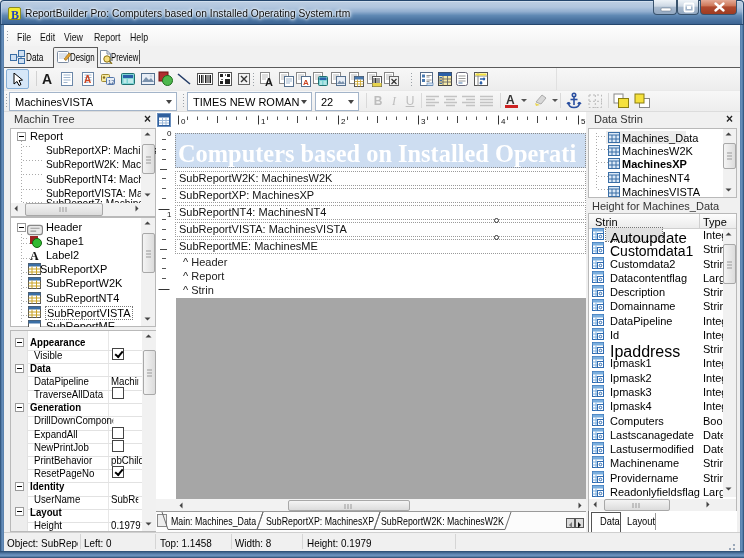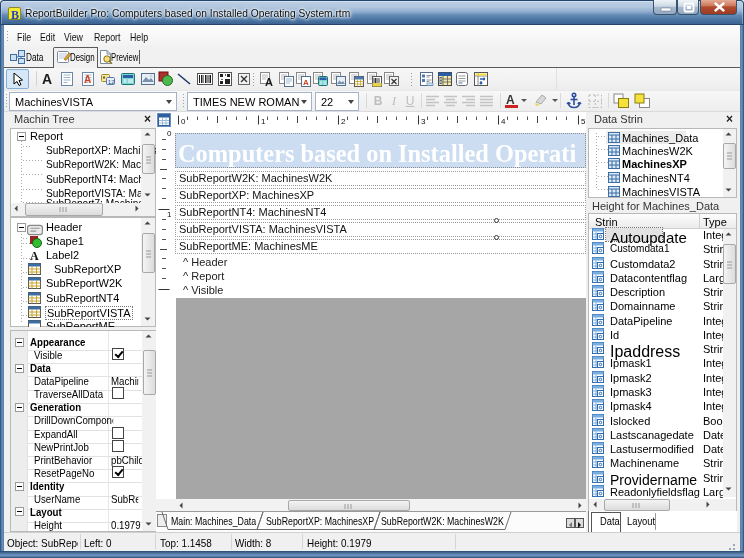--- a/index.html
+++ b/index.html
@@ -396,21 +396,21 @@
 <div class="ti" style="left:46px;top:235px;">Shape1</div>
 <svg class="abs" style="left:29px;top:249px;" width="13" height="13" viewBox="0 0 13 13">
     <text x="1" y="11" font-size="12" font-weight="bold" font-family="Liberation Serif" fill="#111">A</text>
   </svg>
 <div class="ti" style="left:46px;top:249px;">Label2</div>
 <svg class="abs" style="left:28px;top:263px;" width="14" height="13" viewBox="0 0 14 13">
     <rect x="0.5" y="0.5" width="12" height="11" fill="#fff" stroke="#555"></rect>
     <rect x="0.5" y="0.5" width="12" height="3" fill="#3a6ea5"></rect>
     <path d="M0.5 6 H12.5 M0.5 9 H12.5 M4 3.5 V11.5 M8.5 3.5 V11.5" stroke="#c9a227" stroke-width="1"></path>
   </svg>
-<div class="ti" style="left:54px;top:263px;">SubReportXP</div>
+<div class="ti" style="left:40px;top:263px;">SubReportXP</div>
 <svg class="abs" style="left:28px;top:277px;" width="14" height="13" viewBox="0 0 14 13">
     <rect x="0.5" y="0.5" width="12" height="11" fill="#fff" stroke="#555"></rect>
     <rect x="0.5" y="0.5" width="12" height="3" fill="#3a6ea5"></rect>
     <path d="M0.5 6 H12.5 M0.5 9 H12.5 M4 3.5 V11.5 M8.5 3.5 V11.5" stroke="#c9a227" stroke-width="1"></path>
   </svg>
 <div class="ti" style="left:46px;top:277px;">SubReportW2K</div>
 <svg class="abs" style="left:28px;top:292px;" width="14" height="13" viewBox="0 0 14 13">
     <rect x="0.5" y="0.5" width="12" height="11" fill="#fff" stroke="#555"></rect>
     <rect x="0.5" y="0.5" width="12" height="3" fill="#3a6ea5"></rect>
     <path d="M0.5 6 H12.5 M0.5 9 H12.5 M4 3.5 V11.5 M8.5 3.5 V11.5" stroke="#c9a227" stroke-width="1"></path>
@@ -548,21 +548,21 @@
 <div class="srow" style="left:179px;top:172px;">SubReportW2K: MachinesW2K</div>
 <div class="srow" style="left:179px;top:189px;">SubReportXP: MachinesXP</div>
 <div class="srow" style="left:179px;top:206px;">SubReportNT4: MachinesNT4</div>
 <div class="srow" style="left:179px;top:223px;">SubReportVISTA: MachinesVISTA</div>
 <div class="srow" style="left:179px;top:240px;">SubReportME: MachinesME</div>
 <div class="abs" style="left:494px;top:218px;width:5px;height:5px;border:1px solid #333;border-radius:50%;background:#fff;"></div>
 <div class="abs" style="left:494px;top:235px;width:5px;height:5px;border:1px solid #333;border-radius:50%;background:#fff;"></div>
 
 <div class="bandlb" style="left:183px;top:256px;">^ Header</div>
 <div class="bandlb" style="left:183px;top:270px;">^ Report</div>
-<div class="bandlb" style="left:183px;top:284px;">^ Visible</div>
+<div class="bandlb" style="left:183px;top:284px;">^ Strin</div>
 
 <div class="abs" style="left:176px;top:298px;width:410px;height:201px;background:#a6a6a6;"></div>
 
 <div class="sbh" style="left:156px;top:499px;width:430px;height:13px;background:#f2f2f2;"></div>
 <div class="abs" style="left:176px;top:500px;width:11px;height:11px;"><svg width="11" height="11">
       <path d="M6.5 2.5 L3.5 5.5 L6.5 8.5 Z" fill="#444"></path>
     </svg></div>
 <div class="sthumbh" style="left:288px;top:500px;width:122px;height:11px;"><svg width="122" height="11">
       <path d="M56 3 V8 M59 3 V8 M62 3 V8" stroke="#999"></path>
     </svg></div>
@@ -654,21 +654,21 @@
 <div class="abs" style="left:610px;top:229px;font-size:15px;white-space:nowrap;">Autoupdate</div>
 <div class="abs" style="left:703px;top:229px;font-size:11px;width:20px;overflow:hidden;">Integ</div>
 
 <svg class="abs" style="left:592px;top:242px;" width="13" height="13" viewBox="0 0 13 13">
       <rect x="0.5" y="0.5" width="11" height="11" fill="#fff" stroke="#2f6bb0"></rect>
       <rect x="0.5" y="0.5" width="11" height="3" fill="#7aaede"></rect>
       <path d="M0.5 6 H11.5 M0.5 9 H11.5 M4 3.5 V11.5" stroke="#7aaede"></path>
       <rect x="5.5" y="5.5" width="6" height="6" fill="#fff" stroke="#2f6bb0"></rect>
       <circle cx="8.5" cy="8.5" r="1.3" fill="none" stroke="#2f6bb0"></circle>
     </svg>
-<div class="abs" style="left:610px;top:243px;font-size:10px;white-space:nowrap;text-align:center;">Customdata1</div>
+<div class="abs" style="left:610px;top:243px;font-size:14px;white-space:nowrap;text-align:center;">Customdata1</div>
 <div class="abs" style="left:703px;top:243px;font-size:11px;width:20px;overflow:hidden;">Strin</div>
 
 <svg class="abs" style="left:592px;top:257px;" width="13" height="13" viewBox="0 0 13 13">
       <rect x="0.5" y="0.5" width="11" height="11" fill="#fff" stroke="#2f6bb0"></rect>
       <rect x="0.5" y="0.5" width="11" height="3" fill="#7aaede"></rect>
       <path d="M0.5 6 H11.5 M0.5 9 H11.5 M4 3.5 V11.5" stroke="#7aaede"></path>
       <rect x="5.5" y="5.5" width="6" height="6" fill="#fff" stroke="#2f6bb0"></rect>
       <circle cx="8.5" cy="8.5" r="1.3" fill="none" stroke="#2f6bb0"></circle>
     </svg>
 <div class="abs" style="left:610px;top:258px;font-size:11px;white-space:nowrap;">Customdata2</div>
@@ -774,21 +774,21 @@
 <div class="abs" style="left:610px;top:400px;font-size:11px;white-space:nowrap;">Ipmask4</div>
 <div class="abs" style="left:703px;top:400px;font-size:11px;width:20px;overflow:hidden;">Integ</div>
 
 <svg class="abs" style="left:592px;top:414px;" width="13" height="13" viewBox="0 0 13 13">
       <rect x="0.5" y="0.5" width="11" height="11" fill="#fff" stroke="#2f6bb0"></rect>
       <rect x="0.5" y="0.5" width="11" height="3" fill="#7aaede"></rect>
       <path d="M0.5 6 H11.5 M0.5 9 H11.5 M4 3.5 V11.5" stroke="#7aaede"></path>
       <rect x="5.5" y="5.5" width="6" height="6" fill="#fff" stroke="#2f6bb0"></rect>
       <circle cx="8.5" cy="8.5" r="1.3" fill="none" stroke="#2f6bb0"></circle>
     </svg>
-<div class="abs" style="left:610px;top:415px;font-size:11px;white-space:nowrap;">Islocked</div>
+<div class="abs" style="left:610px;top:415px;font-size:11px;white-space:nowrap;">Computers</div>
 <div class="abs" style="left:703px;top:415px;font-size:11px;width:20px;overflow:hidden;">Bool</div>
 
 <svg class="abs" style="left:592px;top:428px;" width="13" height="13" viewBox="0 0 13 13">
       <rect x="0.5" y="0.5" width="11" height="11" fill="#fff" stroke="#2f6bb0"></rect>
       <rect x="0.5" y="0.5" width="11" height="3" fill="#7aaede"></rect>
       <path d="M0.5 6 H11.5 M0.5 9 H11.5 M4 3.5 V11.5" stroke="#7aaede"></path>
       <rect x="5.5" y="5.5" width="6" height="6" fill="#fff" stroke="#2f6bb0"></rect>
       <circle cx="8.5" cy="8.5" r="1.3" fill="none" stroke="#2f6bb0"></circle>
     </svg>
 <div class="abs" style="left:610px;top:429px;font-size:11px;white-space:nowrap;">Lastscanagedate</div>
@@ -814,21 +814,21 @@
 <div class="abs" style="left:610px;top:457px;font-size:11px;white-space:nowrap;">Machinename</div>
 <div class="abs" style="left:703px;top:457px;font-size:11px;width:20px;overflow:hidden;">Strin</div>
 
 <svg class="abs" style="left:592px;top:471px;" width="13" height="13" viewBox="0 0 13 13">
       <rect x="0.5" y="0.5" width="11" height="11" fill="#fff" stroke="#2f6bb0"></rect>
       <rect x="0.5" y="0.5" width="11" height="3" fill="#7aaede"></rect>
       <path d="M0.5 6 H11.5 M0.5 9 H11.5 M4 3.5 V11.5" stroke="#7aaede"></path>
       <rect x="5.5" y="5.5" width="6" height="6" fill="#fff" stroke="#2f6bb0"></rect>
       <circle cx="8.5" cy="8.5" r="1.3" fill="none" stroke="#2f6bb0"></circle>
     </svg>
-<div class="abs" style="left:610px;top:472px;font-size:14px;white-space:nowrap;">Providername</div>
+<div class="abs" style="left:610px;top:472px;font-size:11px;white-space:nowrap;">Providername</div>
 <div class="abs" style="left:703px;top:472px;font-size:11px;width:20px;overflow:hidden;">Strin</div>
 
 <svg class="abs" style="left:592px;top:485px;" width="13" height="13" viewBox="0 0 13 13">
       <rect x="0.5" y="0.5" width="11" height="11" fill="#fff" stroke="#2f6bb0"></rect>
       <rect x="0.5" y="0.5" width="11" height="3" fill="#7aaede"></rect>
       <path d="M0.5 6 H11.5 M0.5 9 H11.5 M4 3.5 V11.5" stroke="#7aaede"></path>
       <rect x="5.5" y="5.5" width="6" height="6" fill="#fff" stroke="#2f6bb0"></rect>
       <circle cx="8.5" cy="8.5" r="1.3" fill="none" stroke="#2f6bb0"></circle>
     </svg>
 <div class="abs" style="left:610px;top:486px;font-size:11px;white-space:nowrap;">Readonlyfieldsflag</div>

